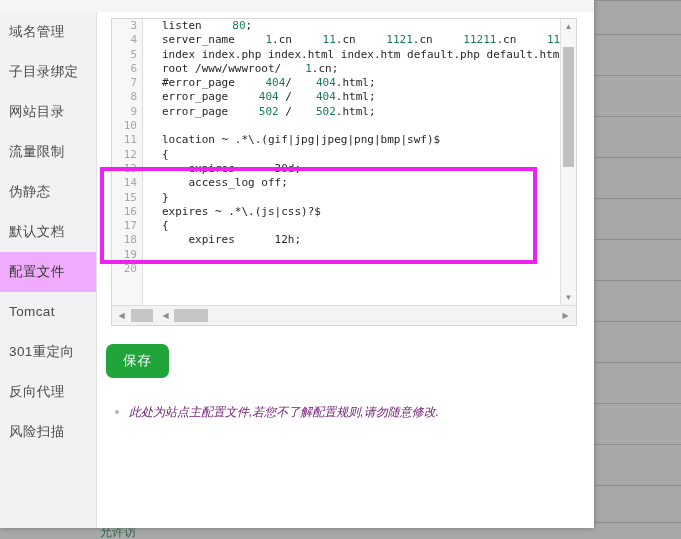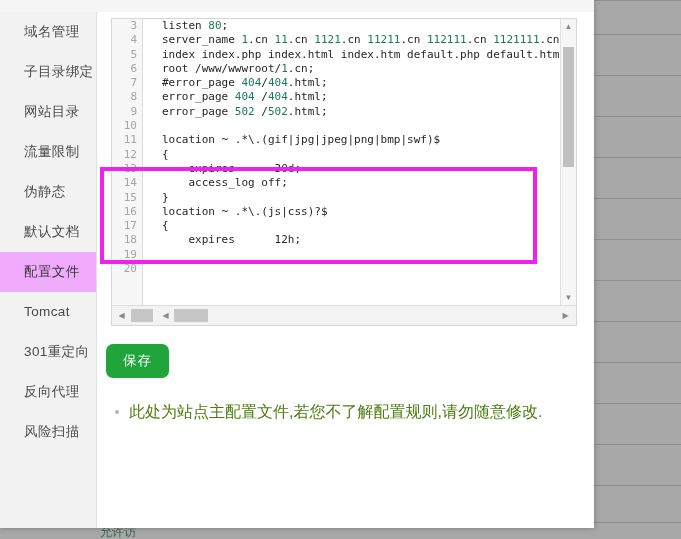--- a/index.html
+++ b/index.html
@@ -61,21 +61,21 @@
     left: 0; top: 12px;
     width: 97px;
     height: 516px;
     background: #f2f2f2;
     border-right: 1px solid #e2e2e2;
     box-sizing: border-box;
   }
   .side-item {
     height: 40px;
     line-height: 40px;
-    padding-left: 24px;
+    padding-left: 9px;
     font-size: 13.5px;
     color: #4b4b4b;
     letter-spacing: 0.4px;
     white-space: nowrap;
     cursor: pointer;
     box-sizing: border-box;
     background: transparent;
   }
   .side-item.active {
     background: #f0abfc;
@@ -141,21 +141,21 @@
   .cl {
     height: 14.3px;
     line-height: 14.3px;
     padding-left: 18px;
     font-family: "DejaVu Sans Mono", "Liberation Mono", monospace;
     font-size: 11px;
     color: #262626;
     white-space: pre;
     box-sizing: border-box;
   }
-  .num { color: #1a7a5e; }
+  .num { color: #1a7a5e; margin-left: 24px; }
 
   
   #vscroll {
     position: absolute;
     right: 0; top: 0;
     width: 16px;
     height: 286px;
     background: #f6f6f6;
     border-left: 1px solid #e0e0e0;
     box-sizing: border-box;
@@ -245,24 +245,25 @@
   
   #note-list {
     position: absolute;
     left: 13px;
     top: 391px;
     width: 450px;
   }
   .note-item {
     position: relative;
     padding-left: 18px;
-    font-size: 16px;
-    color: #4d7c0f;
+    font-size: 12px;
+    color: #701a75;
     line-height: 18px;
     white-space: nowrap;
+    font-style: italic;
   }
   .note-bullet {
     position: absolute;
     left: 4px;
     top: 7px;
     width: 4px; height: 4px;
     border-radius: 50%;
     background: #b5b5b5;
   }
 </style>
@@ -335,21 +336,21 @@
             <div class="cl">root /www/wwwroot/<span class="num">1</span>.cn;</div>
             <div class="cl">#error_page <span class="num">404</span>/<span class="num">404</span>.html;</div>
             <div class="cl">error_page <span class="num">404</span> /<span class="num">404</span>.html;</div>
             <div class="cl">error_page <span class="num">502</span> /<span class="num">502</span>.html;</div>
             <div class="cl">&nbsp;</div>
             <div class="cl">location ~ .*\.(gif|jpg|jpeg|png|bmp|swf)$</div>
             <div class="cl">{</div>
             <div class="cl">    expires      30d;</div>
             <div class="cl">    access_log off;</div>
             <div class="cl">}</div>
-            <div class="cl">location ~ .*\.(js|css)?$</div>
+            <div class="cl">expires ~ .*\.(js|css)?$</div>
             <div class="cl">{</div>
             <div class="cl">    expires      12h;</div>
           </div>
       </div>
 
       <div id="vscroll">
         <div class="vs-arrow up">▲</div>
         <div id="vs-thumb"></div>
         <div class="vs-arrow down">▼</div>
       </div>

